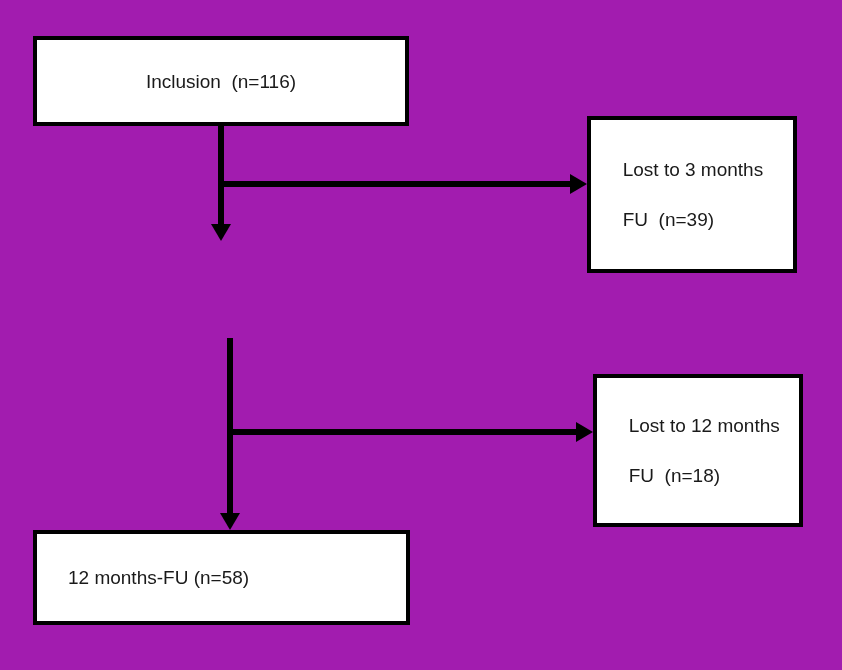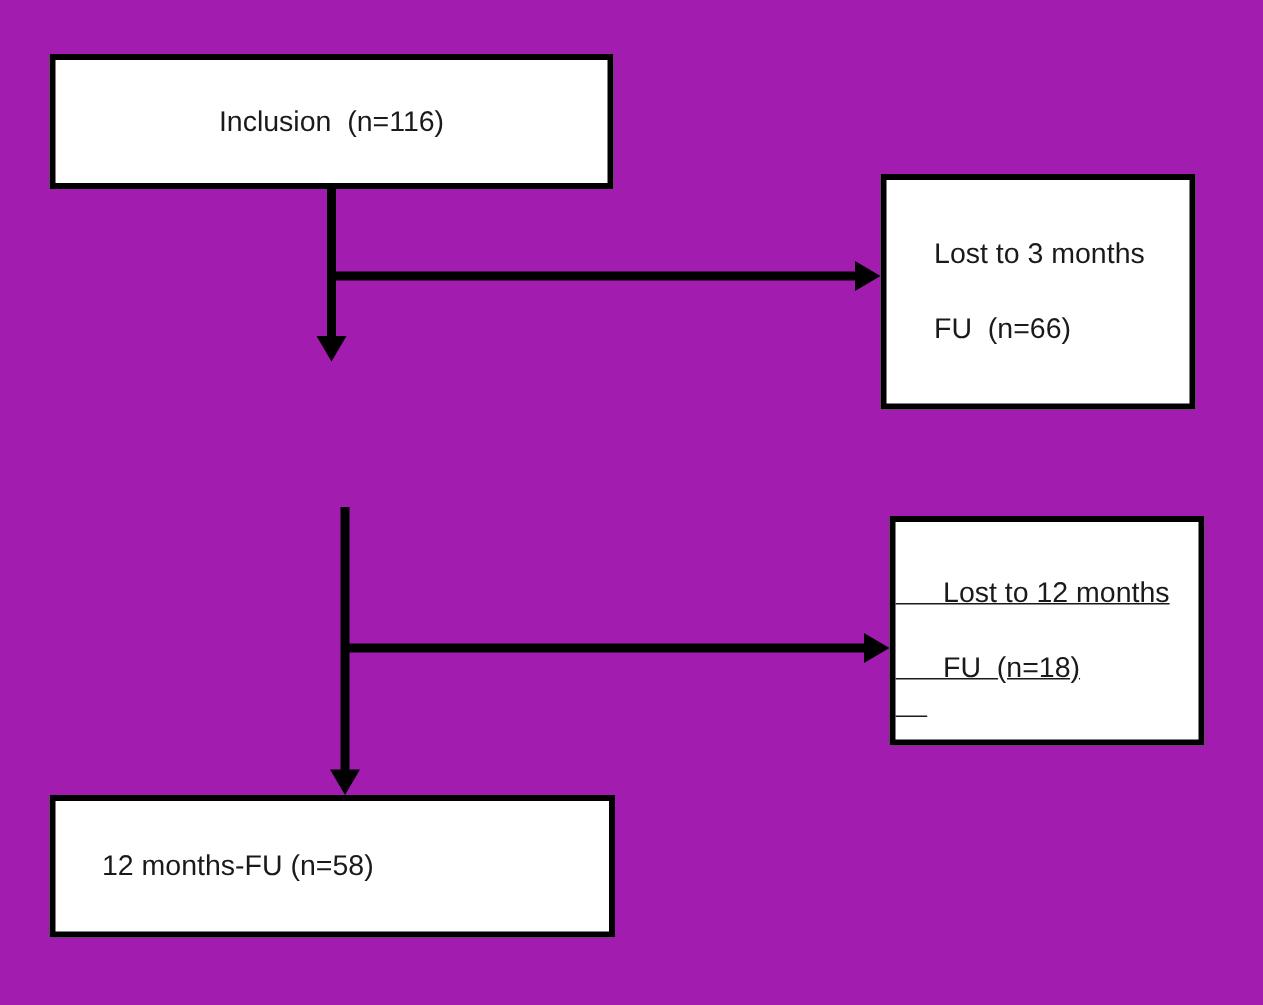--- a/index.html
+++ b/index.html
@@ -51,21 +51,21 @@
     justify-content: flex-start;
   }
   .node.side .node-label {
   }
 
   
   #node-inclusion      { left: 33px;  top: 36px;  width: 376px; height: 90px; }
   #node-fu3            { left: 33px;  top: 241px; width: 376px; height: 97px; }
   #node-fu12           { left: 33px;  top: 530px; width: 377px; height: 95px; }
   #node-lost3          { left: 587px; top: 116px; width: 210px; height: 157px; }
-  #node-lost12         { left: 593px; top: 344px; width: 210px; height: 153px; text-decoration: underline; }
+  #node-lost12         { left: 593px; top: 374px; width: 210px; height: 153px; }
 
   #connectors {
     position: absolute;
     left: 0;
     top: 0;
     width: 842px;
     height: 670px;
     z-index: 1;
   }
 </style>
@@ -110,21 +110,21 @@
   </div>
 
 
   <div class="node left" id="node-fu12">
     <span class="node-label">12 months-FU (n=58)</span>
   </div>
 
   <div class="node side" id="node-lost3">
     <span class="node-label">
       <span>Lost to 3 months</span><br>
-      <span>FU  (n=66)</span>
+      <span>FU  (n=39)</span>
     </span>
   </div>
 
   <div class="node side" id="node-lost12">
     <span class="node-label">
       <span>Lost to 12 months</span><br>
       <span>FU  (n=18)</span>
     </span>
   </div>
 

